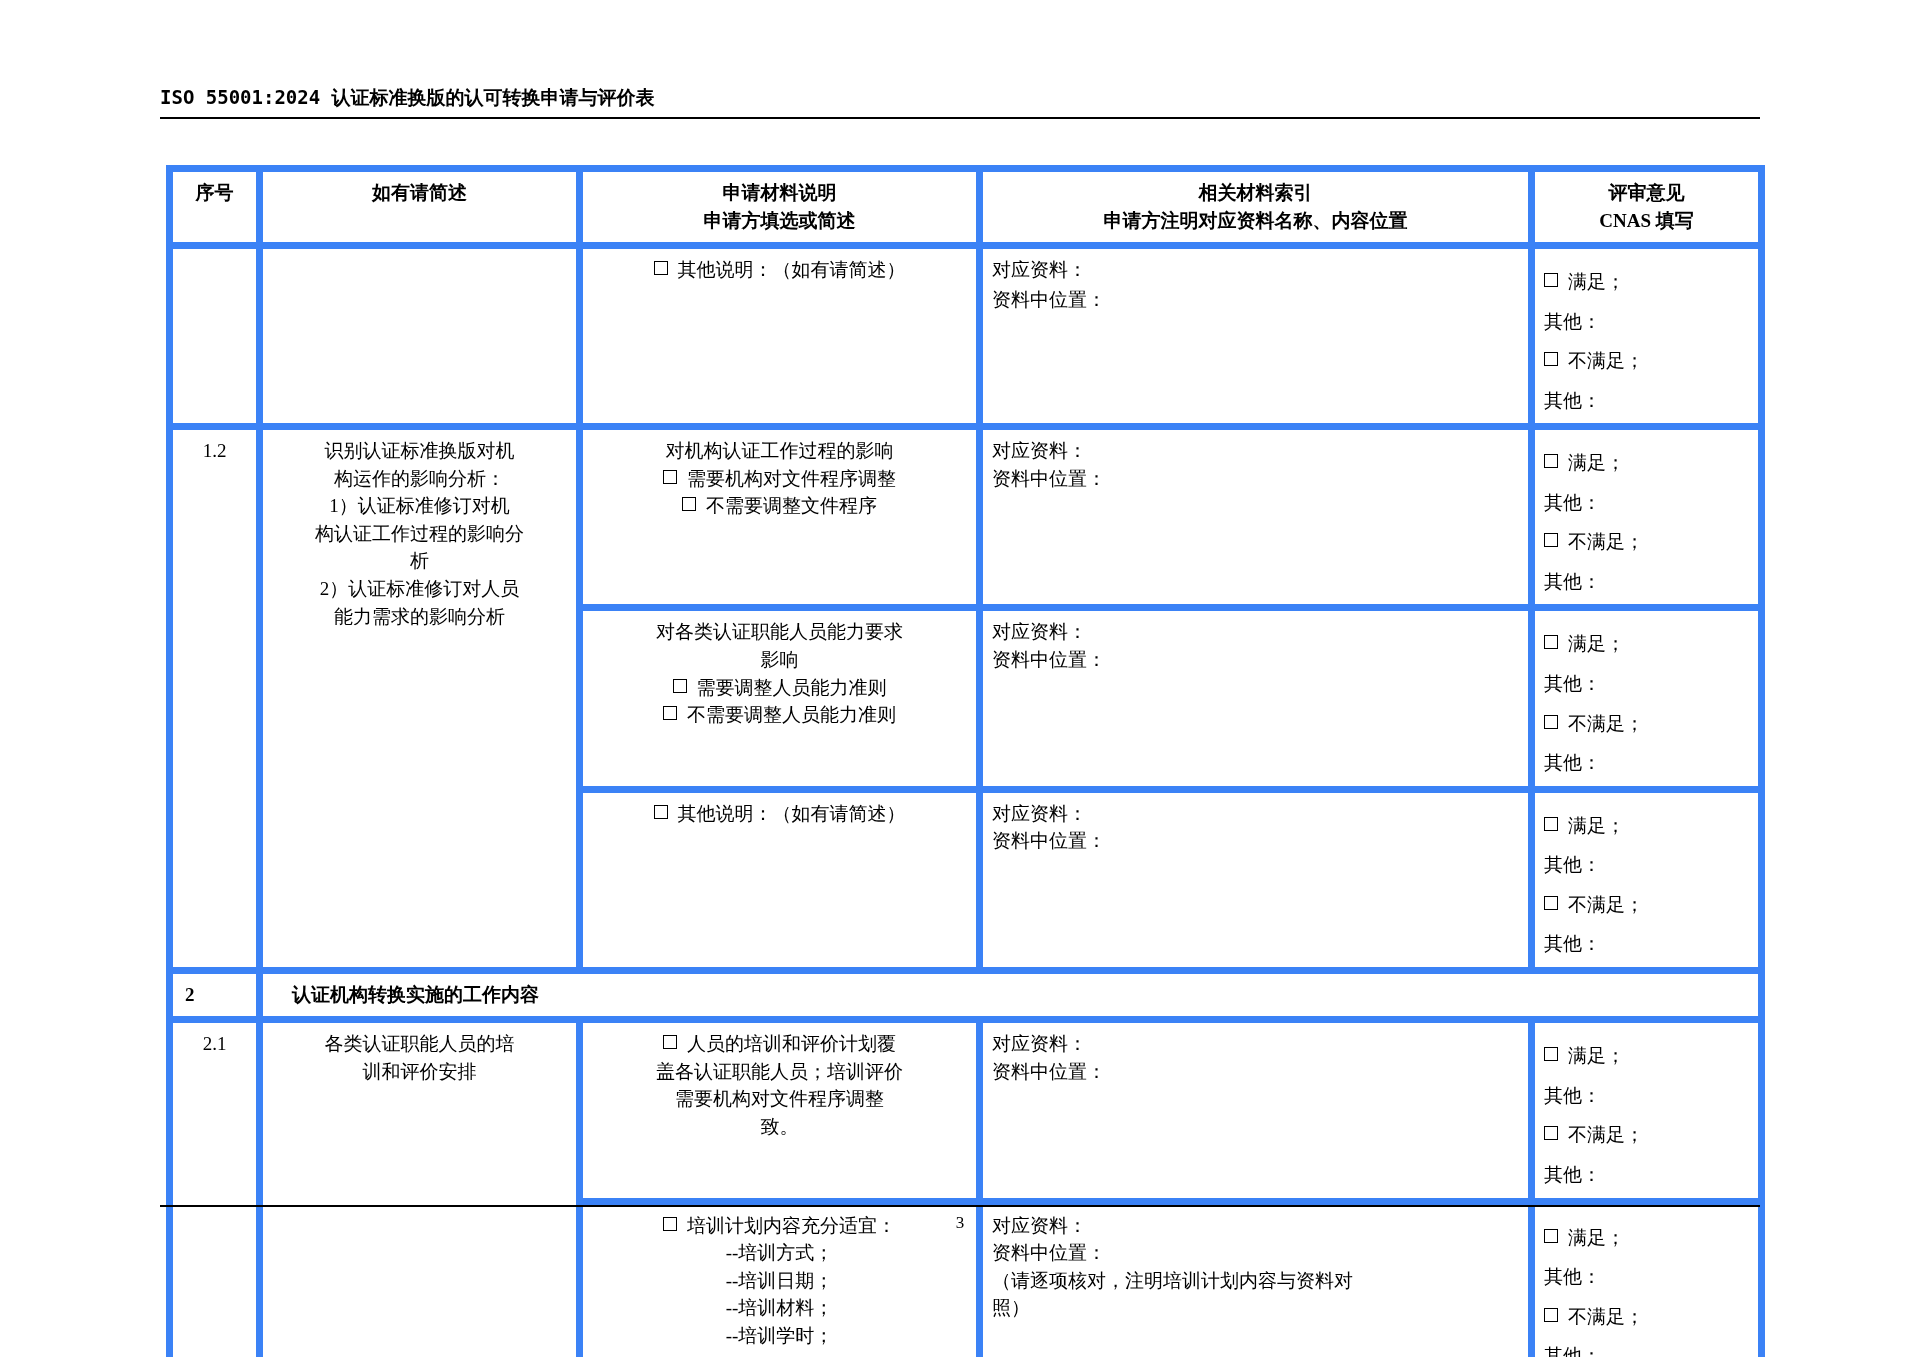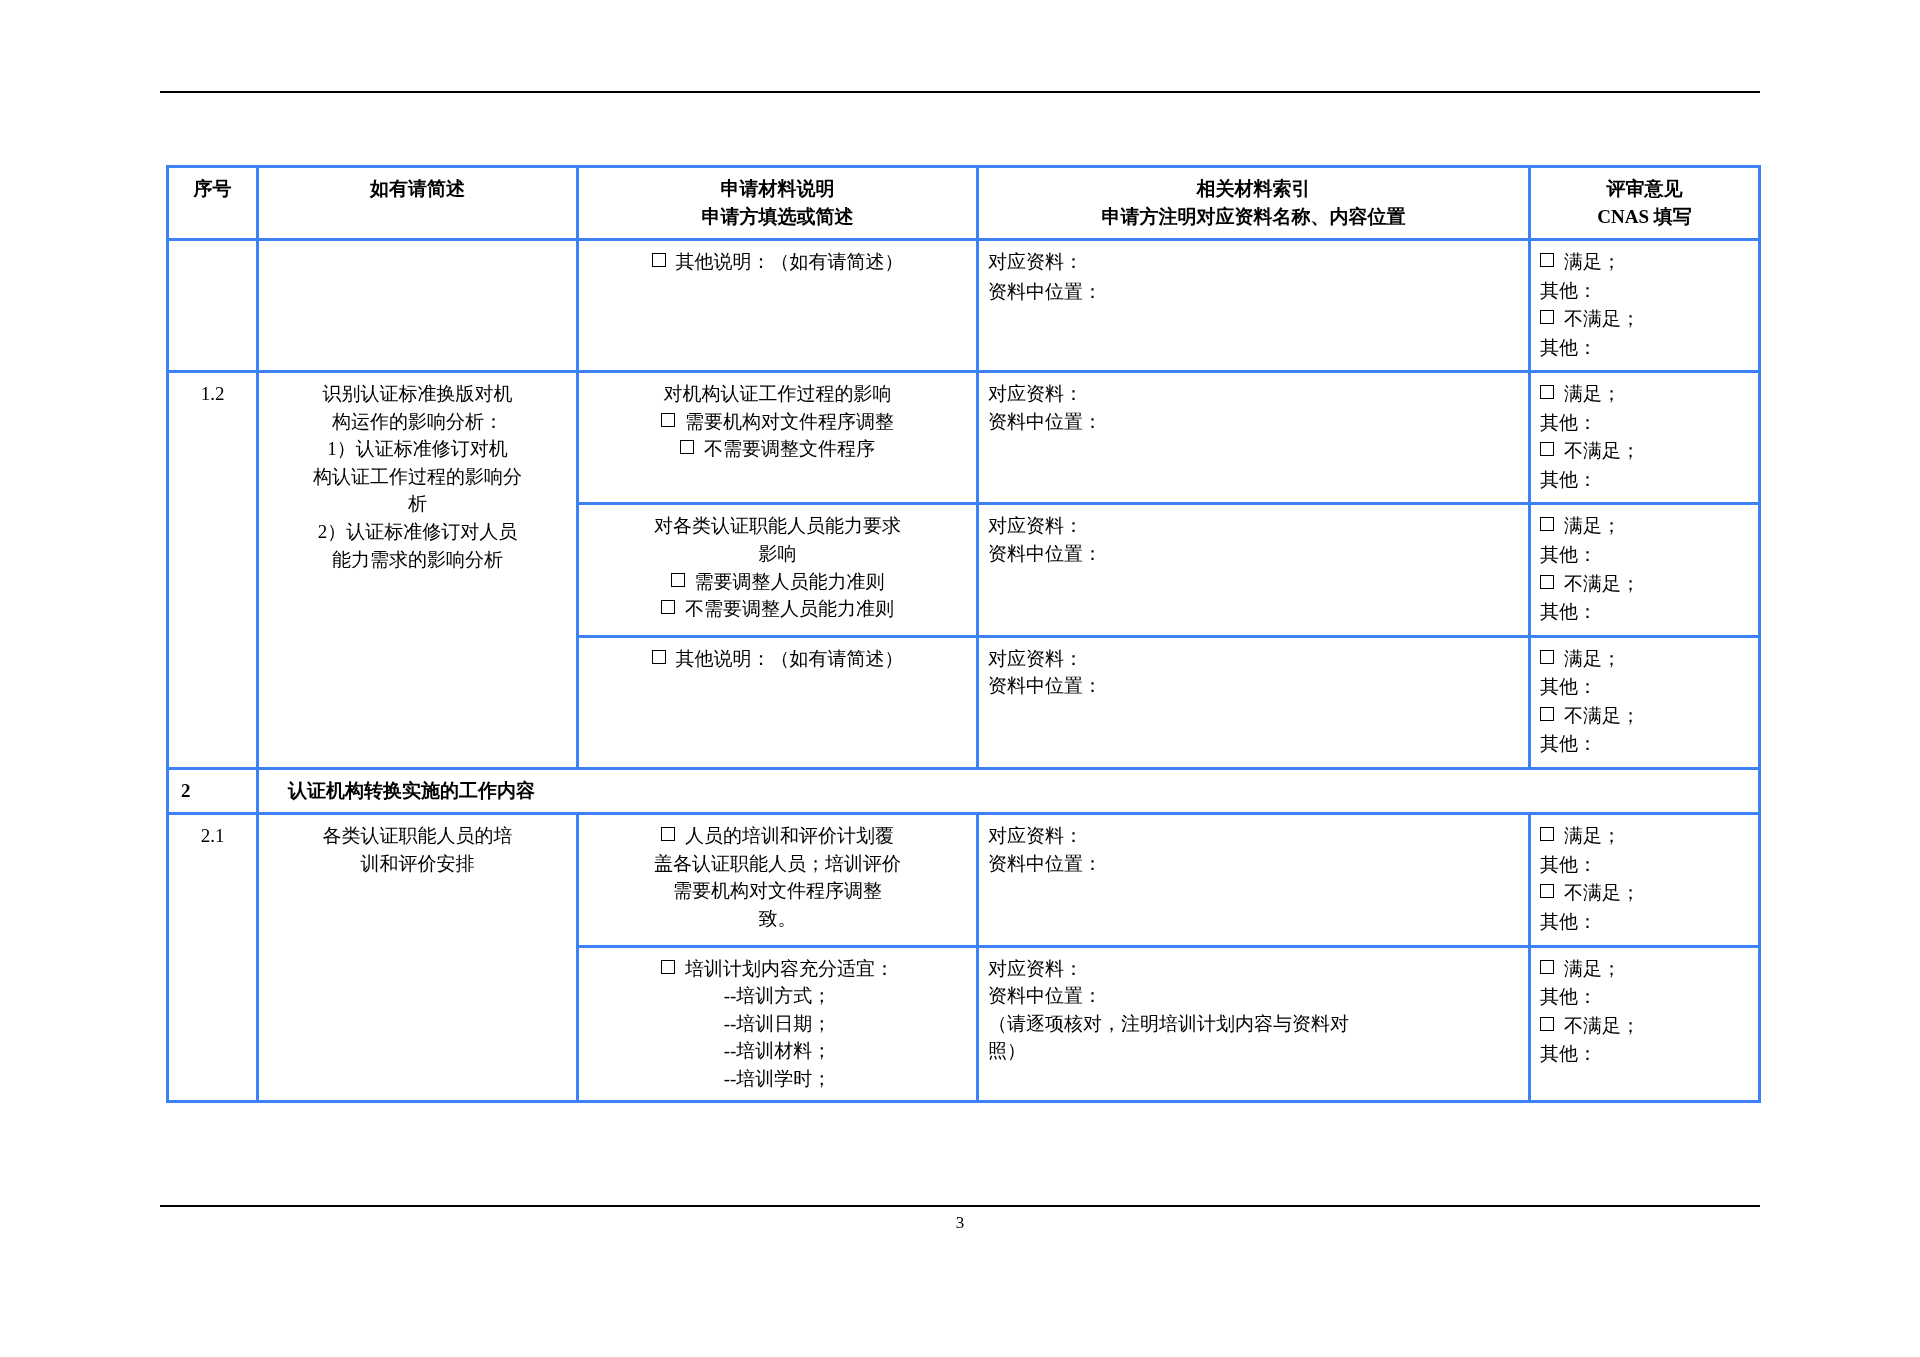--- a/index.html
+++ b/index.html
@@ -82,21 +82,21 @@
     top: 165px;
     z-index: 1;
   }
   table.main {
     border-collapse: collapse;
     table-layout: fixed;
     width: 1592px;
     background: transparent;
   }
   table.main td, table.main th {
-    border: 3px solid #3b82f6;
+    border: 7px solid #3b82f6;
     vertical-align: top;
     padding: 7px 9px 8px 9px;
     font-size: 19px;
     line-height: 1.45;
     background: transparent;
   }
   col.c-no    { width: 90px; }
   col.c-req   { width: 320px; }
   col.c-desc  { width: 400px; }
   col.c-index { width: 552px; }
@@ -133,30 +133,31 @@
   .ln.gap { margin-top: 2px; }
 
   .sectionrow td {
     font-weight: bold;
     background: #f1f1f3;
     font-size: 19px;
   }
   .sectionrow .secno { padding-left: 12px; }
   .sectionrow .sectitle { padding-left: 29px; }
 
-  .op-block .ln { margin-bottom: 1px; }
+  .op-block .ln { margin-bottom: 1px; margin-top: 12px; }
   .tight { line-height: 1.42; }
 </style>
 </head>
 <body>
 
 <div class="page">
 
 
   <div class="header">
+    <div class="header-title">ISO 55001:2024 认证标准换版的认可转换申请与评价表</div>
     <div class="header-rule"></div>
   </div>
 
   <div class="tbl-wrap">
     <table class="main">
       <colgroup>
         <col class="c-no">
           <col class="c-req">
           <col class="c-desc">
           <col class="c-index">

